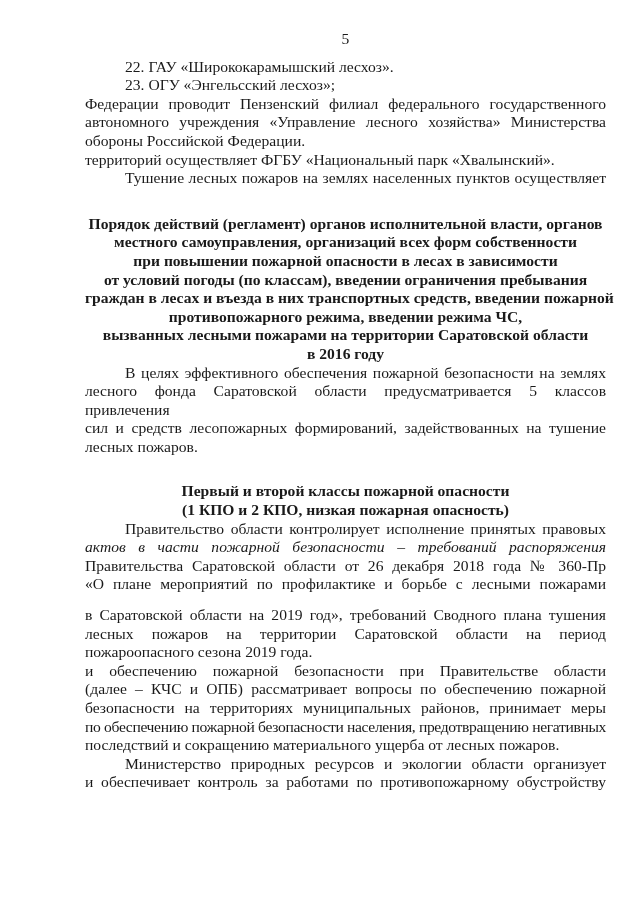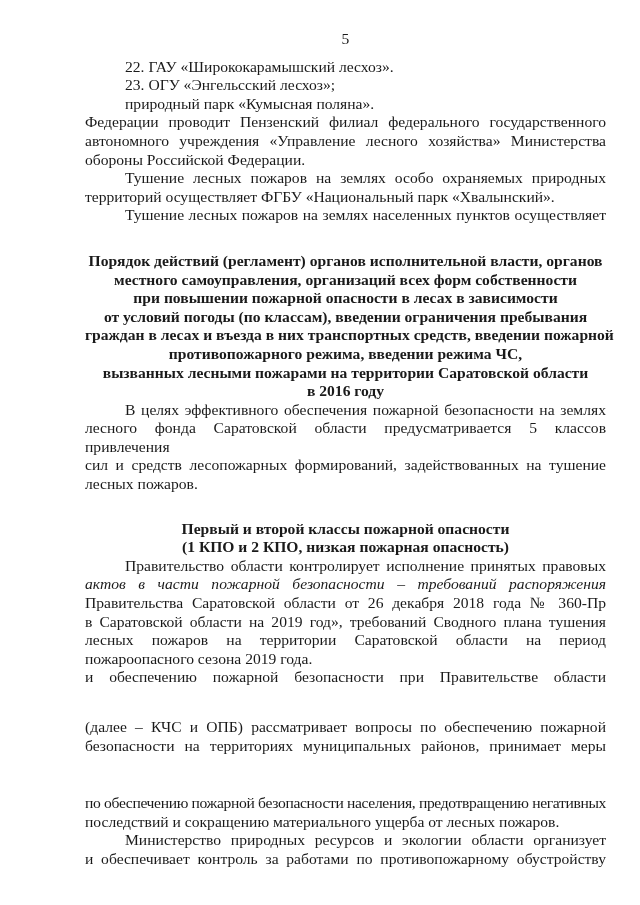--- a/index.html
+++ b/index.html
@@ -19,31 +19,29 @@
 </style>
 </head>
 <body>
 
 <div class="page">
   <div class="page-number">5</div>
 
   <div>
     <div class="line indent">22. ГАУ «Ширококарамышский лесхоз».</div>
     <div class="line indent">23. ОГУ «Энгельсский лесхоз»;</div>
-    <div class="line indent">природный парк «Кумысная поляна».</div>
   </div>
 
   <div>
     <div class="line j" style="white-space: normal; text-align: justify; text-align-last: justify;">Федерации проводит Пензенский филиал федерального государственного</div>
     <div class="line j" style="white-space: normal; text-align: justify; text-align-last: justify;">автономного учреждения «Управление лесного хозяйства» Министерства</div>
     <div class="line">обороны Российской Федерации.</div>
   </div>
 
   <div>
-    <div class="line indent j" style="white-space: normal; text-align: justify; text-align-last: justify;">Тушение лесных пожаров на землях особо охраняемых природных</div>
     <div class="line">территорий осуществляет ФГБУ «Национальный парк «Хвалынский».</div>
   </div>
 
   <div>
     <div class="line indent j" style="white-space: normal; text-align: justify; text-align-last: justify;">Тушение лесных пожаров на землях населенных пунктов осуществляет</div>
   </div>
 
   <div class="gap1"></div>
 
   <div class="heading">
@@ -68,30 +66,31 @@
 
   <div class="heading">
     <div class="line">Первый и второй классы пожарной опасности</div>
     <div class="line">(1 КПО и 2 КПО, низкая пожарная опасность)</div>
   </div>
 
   <div>
     <div class="line indent j" style="white-space: normal; text-align: justify; text-align-last: justify;">Правительство области контролирует исполнение принятых правовых</div>
     <div class="line j" style="white-space: normal; text-align: justify; text-align-last: justify; font-style: italic;">актов в части пожарной безопасности – требований распоряжения</div>
     <div class="line j" style="white-space: normal; text-align: justify; text-align-last: justify;">Правительства Саратовской области от 26 декабря 2018 года № 360-Пр</div>
-    <div class="line j" style="white-space: normal; text-align: justify; text-align-last: justify;">в Саратовской области на 2019 год», требований Сводного плана тушения</div>
+    <div class="line j" style="white-space: normal; text-align: justify; text-align-last: justify;">«О плане мероприятий по профилактике и борьбе с лесными пожарами</div>
+    <div class="line j" style="white-space: normal; text-align: justify; text-align-last: justify; margin-top: 12px;">в Саратовской области на 2019 год», требований Сводного плана тушения</div>
     <div class="line j" style="white-space: normal; text-align: justify; text-align-last: justify;">лесных пожаров на территории Саратовской области на период</div>
     <div class="line">пожароопасного сезона 2019 года.</div>
   </div>
 
   <div>
     <div class="line j" style="white-space: normal; text-align: justify; text-align-last: justify;">и обеспечению пожарной безопасности при Правительстве области</div>
-    <div class="line j" style="white-space: normal; text-align: justify; text-align-last: justify; margin-top: 31px;">(далее – КЧС и ОПБ) рассматривает вопросы по обеспечению пожарной</div>
+    <div class="line j" style="white-space: normal; text-align: justify; text-align-last: justify;">(далее – КЧС и ОПБ) рассматривает вопросы по обеспечению пожарной</div>
     <div class="line j" style="white-space: normal; text-align: justify; text-align-last: justify;">безопасности на территориях муниципальных районов, принимает меры</div>
-    <div class="line j" style="letter-spacing: -0.35px; white-space: normal; text-align: justify; text-align-last: justify; margin-top: 39px;">по обеспечению пожарной безопасности населения, предотвращению негативных</div>
+    <div class="line j" style="letter-spacing: -0.35px; white-space: normal; text-align: justify; text-align-last: justify;">по обеспечению пожарной безопасности населения, предотвращению негативных</div>
     <div class="line">последствий и сокращению материального ущерба от лесных пожаров.</div>
   </div>
 
   <div>
     <div class="line indent j" style="white-space: normal; text-align: justify; text-align-last: justify;">Министерство природных ресурсов и экологии области организует</div>
     <div class="line j" style="white-space: normal; text-align: justify; text-align-last: justify;">и обеспечивает контроль за работами по противопожарному обустройству</div>
 
   </div>
 </div>
 

